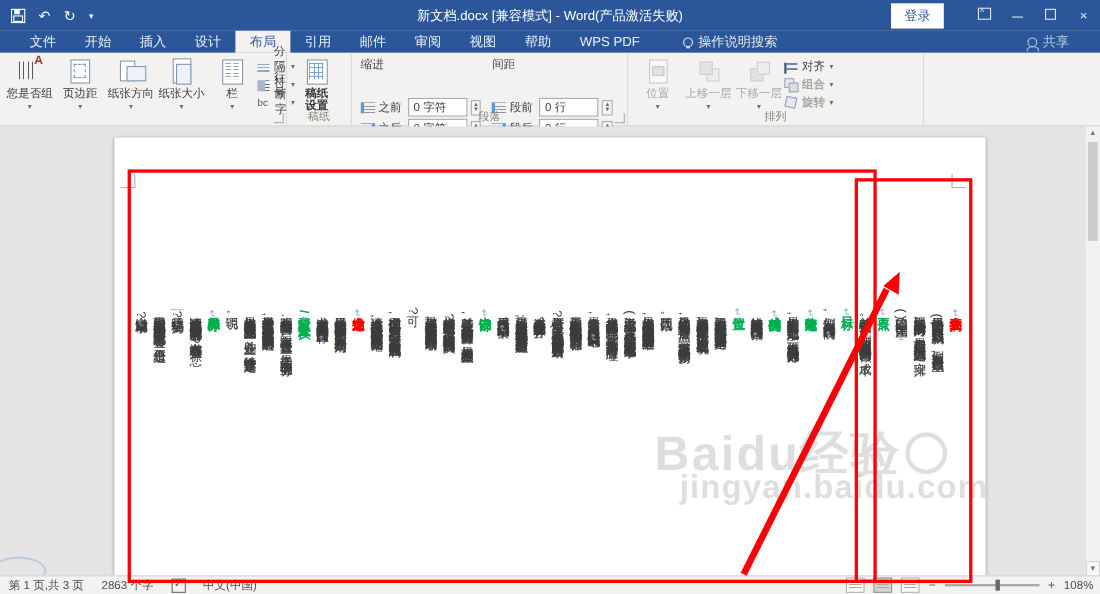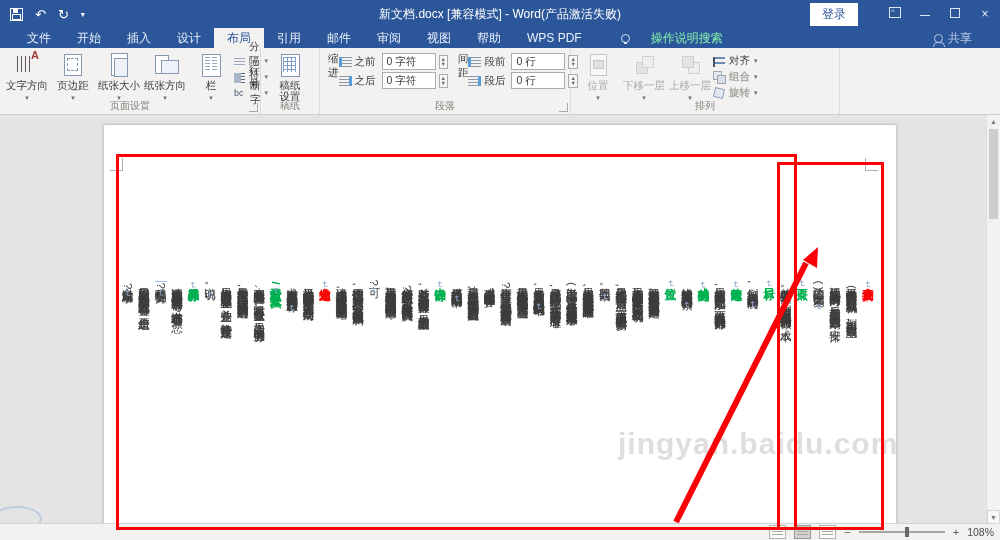--- a/index.html
+++ b/index.html
@@ -21,21 +21,21 @@
   .ic-ribopt{display:inline-block;width:10px;height:9px;border:1px solid #dfe7f5;position:relative;}
   .ic-ribopt:before{content:"^";position:absolute;left:1px;top:-1px;font-size:8px;color:#dfe7f5;}
   .ic-min{display:inline-block;width:10px;height:1px;background:#dfe7f5;margin-bottom:2px;}
   .ic-rest{display:inline-block;width:8px;height:8px;border:1px solid #dfe7f5;position:relative;background:#2b579a;}
   .ic-rest:before{content:"";position:absolute;left:2px;top:-3px;width:8px;height:8px;border:1px solid #dfe7f5;z-index:-1;}
   
   .tabrow{position:absolute;top:28px;left:0;right:0;height:20px;background:#2b579a;display:flex;align-items:stretch;
           padding-left:14px;font-size:12px;color:#e9effb;}
   .tab{padding:0 13px;display:flex;align-items:center;}
   .tab.active{background:#f3f2f1;color:#2b579a;}
-  .assist{display:flex;align-items:center;gap:21px;margin-left:26px;color:#86efac;}
+  .assist{display:flex;align-items:center;gap:5px;margin-left:26px;color:#e5e5e5;}
   .bulb{width:7px;height:7px;border:1px solid #dce6f7;border-radius:50%;position:relative;}
   .bulb:after{content:"";position:absolute;left:2px;top:7px;width:3px;height:2px;background:#dce6f7;}
   .share{margin-left:auto;margin-right:28px;display:flex;align-items:center;gap:5px;color:#b9c8e4;}
   .person{width:7px;height:7px;border:1px solid #b9c8e4;border-radius:50%;position:relative;}
   .person:after{content:"";position:absolute;left:-2px;top:7px;width:10px;height:4px;border:1px solid #b9c8e4;border-bottom:none;border-radius:5px 5px 0 0;}
   
   .ribbon{position:absolute;top:48px;left:0;right:0;height:66px;background:#f3f2f1;border-bottom:1px solid #d0cecb;display:flex;}
   .group{position:relative;border-right:1px solid #dddbd8;padding:2px 4px 13px;}
   .glabel{position:absolute;bottom:1px;left:0;right:0;text-align:center;font-size:10px;color:#83807c;}
   .launcher{position:absolute;right:2px;bottom:2px;width:8px;height:8px;border-left:1px solid #9a9894;border-bottom:1px solid #9a9894;transform:rotate(-90deg);opacity:.8;}
@@ -83,21 +83,21 @@
   .msicon{width:12px;height:12px;position:relative;flex:none;}
   .ms-sep{background:repeating-linear-gradient(#98a7c0 0 1px,transparent 1px 3px);width:11px;height:9px;margin-top:2px;}
   .ms-line{border-left:7px solid #a9b6ca;background:repeating-linear-gradient(#5c6b84 0 1px,transparent 1px 3px);width:4px;height:10px;margin-top:1px;}
   .ms-hyph:before{content:"bc";position:absolute;font-size:9px;color:#44546a;top:1px;}
   .ms-align{background:repeating-linear-gradient(#6a87b5 0 2px,transparent 2px 5px);width:10px;height:10px;margin-top:1px;border-left:2px solid #44546a;}
   .ms-group .g1{position:absolute;left:0;top:0;width:7px;height:7px;border:1px solid #9fa6b2;background:#e7eaef;}
   .ms-group .g2{position:absolute;left:4px;top:4px;width:7px;height:7px;border:1px solid #9fa6b2;background:#d8dee8;}
   .ms-rot{border:1px solid #8ea0ba;width:8px;height:8px;margin:1px;transform:rotate(12deg);background:#e4e9f1;}
   
   .pararow{display:flex;gap:10px;padding:2px 2px 0 4px;}
-  .pblock{display:flex;flex-direction:row;font-size:10.5px;color:#3b3b3b;}
+  .pblock{display:flex;flex-direction:column;font-size:10.5px;color:#3b3b3b;gap:20px;}
   .ptitle{font-size:10.5px;color:#3b3b3b;margin-bottom:2px;}
   .prow{display:flex;align-items:center;gap:3px;height:19px;}
   .mini{width:10px;height:10px;flex:none;background:repeating-linear-gradient(#8b98ab 0 1px,transparent 1px 3px);border-left:3px solid #5b9bd5;}
   .mini.m2{border-left:none;border-right:3px solid #5b9bd5;}
   .flabel{width:24px;}
   .fbox{width:48px;height:15px;border:1px solid #ababab;background:#fff;font-size:10.5px;color:#3b3b3b;display:flex;align-items:center;padding-left:4px;}
   .spin{display:flex;flex-direction:column;font-size:5.5px;color:#666;line-height:5px;border:1px solid #ababab;background:#f6f6f6;padding:1px 1px;}
   
   .docarea{position:absolute;top:115px;left:0;right:13px;bottom:16px;background:#e4e4e4;}
   .page{position:absolute;left:104px;top:10px;width:792px;height:420px;background:#fff;box-shadow:0 0 3px rgba(0,0,0,.3);}
@@ -188,45 +188,45 @@
       <span>共享</span>
     </span>
   </div>
 
   <div class="ribbon">
     <div class="group" style="width:252px;">
       <div class="bigrow">
         <span id="ps-big" style="display:flex;">
             <div class="rbtn">
               <span class="icn ic-textdir"></span>
-              <span>文字方向</span>
+              <span>您是否组</span>
               <span class="caret">▾</span>
             </div>
             <div class="rbtn">
               <span class="icn ic-margin">
                 <span class="pgicon"></span>
                 <span class="inner"></span>
               </span>
               <span>页边距</span>
               <span class="caret">▾</span>
             </div>
             <div class="rbtn">
+              <span class="icn ic-orient">
+                <span class="pgicon p1"></span>
+                <span class="pgicon p2"></span>
+              </span>
+              <span>纸张方向</span>
+              <span class="caret">▾</span>
+            </div>
+            <div class="rbtn">
               <span class="icn ic-size">
                 <span class="pgicon p1"></span>
                 <span class="pgicon p2"></span>
               </span>
               <span>纸张大小</span>
-              <span class="caret">▾</span>
-            </div>
-            <div class="rbtn">
-              <span class="icn ic-orient">
-                <span class="pgicon p1"></span>
-                <span class="pgicon p2"></span>
-              </span>
-              <span>纸张方向</span>
               <span class="caret">▾</span>
             </div>
             <div class="rbtn">
               <span class="icn ic-cols">
                 <span class="pgicon"></span>
                 <span class="l"></span>
                 <span class="r"></span>
               </span>
               <span>栏</span>
               <span class="caret">▾</span>
@@ -243,26 +243,25 @@
               <span>行号</span>
               <span class="caret">▾</span>
             </div>
             <div class="msrow">
               <span class="msicon ms-hyph"></span>
               <span>断字</span>
               <span class="caret">▾</span>
             </div>
           </span>
       </div>
-      <div class="glabel">页面设置</div>
       <div class="launcher"></div>
     </div>
 
     <div class="group" style="width:50px;">
-      <div class="bigrow" style="justify-content:center;">
+      <div class="bigrow" style="justify-content:flex-start;font-weight:bold;">
         <div class="rbtn" style="width:46px;">
           <span class="icn ic-grid">
               <span class="pgicon"></span>
               <span class="mesh"></span>
             </span>
           <span style="width:26px;">稿纸设置</span>
         </div>
       </div>
       <div class="glabel">稿纸</div>
     </div>
@@ -325,33 +324,33 @@
         <span id="arr-big" style="display:flex;">
             <div class="rbtn disabled">
               <span class="icn ic-pos">
                 <span class="pgicon"></span>
                 <span class="img"></span>
               </span>
               <span>位置</span>
               <span class="caret">▾</span>
             </div>
             <div class="rbtn disabled">
+              <span class="icn ic-fwd">
+                <span class="sq s2"></span>
+                <span class="sq s1"></span>
+              </span>
+              <span>上移一层</span>
+              <span class="caret">▾</span>
+            </div>
+            <div class="rbtn disabled">
               <span class="icn ic-back">
                 <span class="sq s2"></span>
                 <span class="sq s1"></span>
               </span>
               <span>下移一层</span>
-              <span class="caret">▾</span>
-            </div>
-            <div class="rbtn disabled">
-              <span class="icn ic-fwd">
-                <span class="sq s2"></span>
-                <span class="sq s1"></span>
-              </span>
-              <span>上移一层</span>
               <span class="caret">▾</span>
             </div>
           </span>
         <span id="arr-small" class="mscol">
             <div class="msrow">
               <span class="msicon ms-align"></span>
               <span>对齐</span>
               <span class="caret">▾</span>
             </div>
             <div class="msrow disabled">
@@ -420,31 +419,38 @@
         <div class="col">表明您的企业是独资经营、有限公司还是合伙企业。如果合适,请明确业务</div>
         <div class="col">如果需要执照或许可证,请描述取得执照或许可证的要求以及您目前的进展</div>
         <div class="col">如果您尚未表明贵公司是新成立的独立企业、并购企业、特许经营企业还是</div>
         <div class="col">说明。<span class="pm">↵</span></div>
         <div class="col h-green">产品和服务<span class="pm">↵</span></div>
         <div class="col">请说明您的产品和服务以及为什么市场对此会有需求。潜在市场有哪些?您</div>
         <div class="col">赋予您<span class="sel">竞争</span>优势?<span class="pm">↵</span></div>
         <div class="col">如果您同时在销售几个系列的产品和服务,请介绍一下都有哪些。您是否组</div>
         <div class="col">合以应对市场需求?<span class="pm">↵</span></div>
       </div>
+    <div class="wm wm1"><span>Baidu经验</span><span class="paw"></span></div>
     <div class="wm wm2">jingyan.baidu.com</div>
     <div class="wm-arc"></div>
   </div>
 
   <div class="vscroll">
     <span class="sbtn">▲</span>
     <span class="vthumb"></span>
     <span class="sbtn bottom">▼</span>
   </div>
 
   <div class="statusbar">
+    <div class="sleft">
+      <span>第 1 页,共 3 页</span>
+      <span>2863 个字</span>
+      <span class="spell">✓</span>
+      <span>中文(中国)</span>
+    </div>
     <div class="sright">
       <span class="vicon"></span>
       <span class="vicon active"></span>
       <span class="vicon"></span>
       <span class="zbtn">−</span>
       <span class="ztrack">
           <span class="zthumb"></span>
         </span>
       <span class="zbtn">+</span>
       <span>108%</span>

